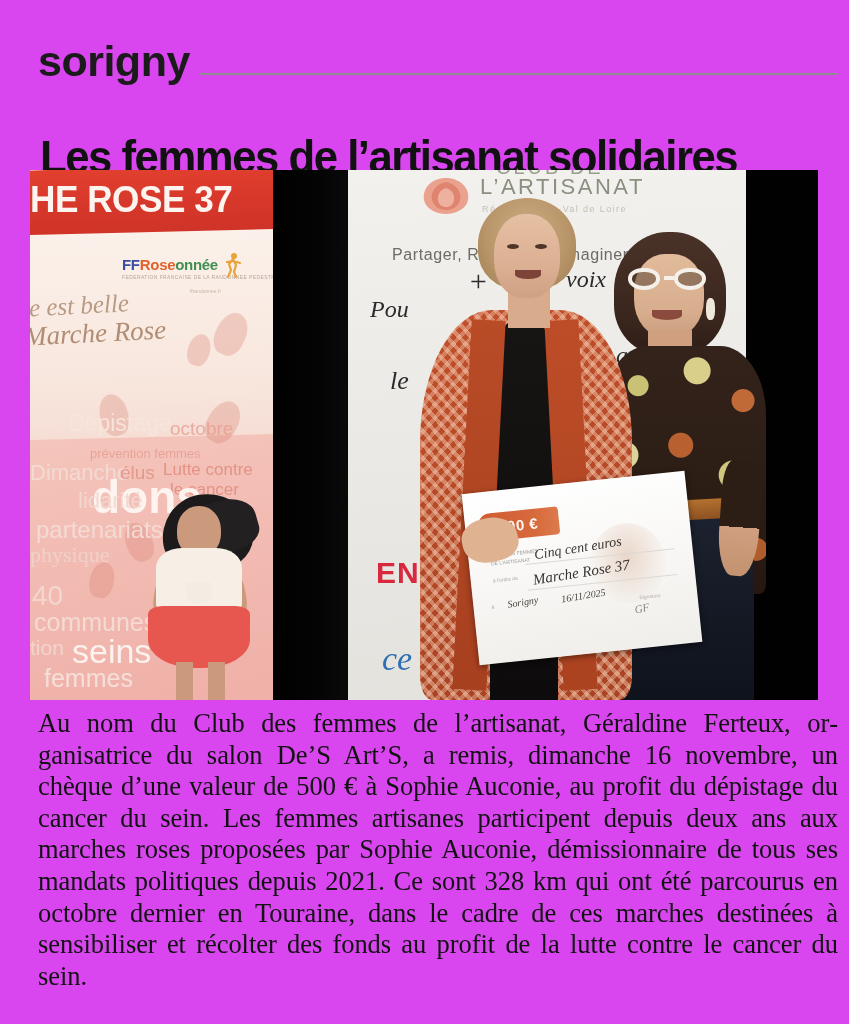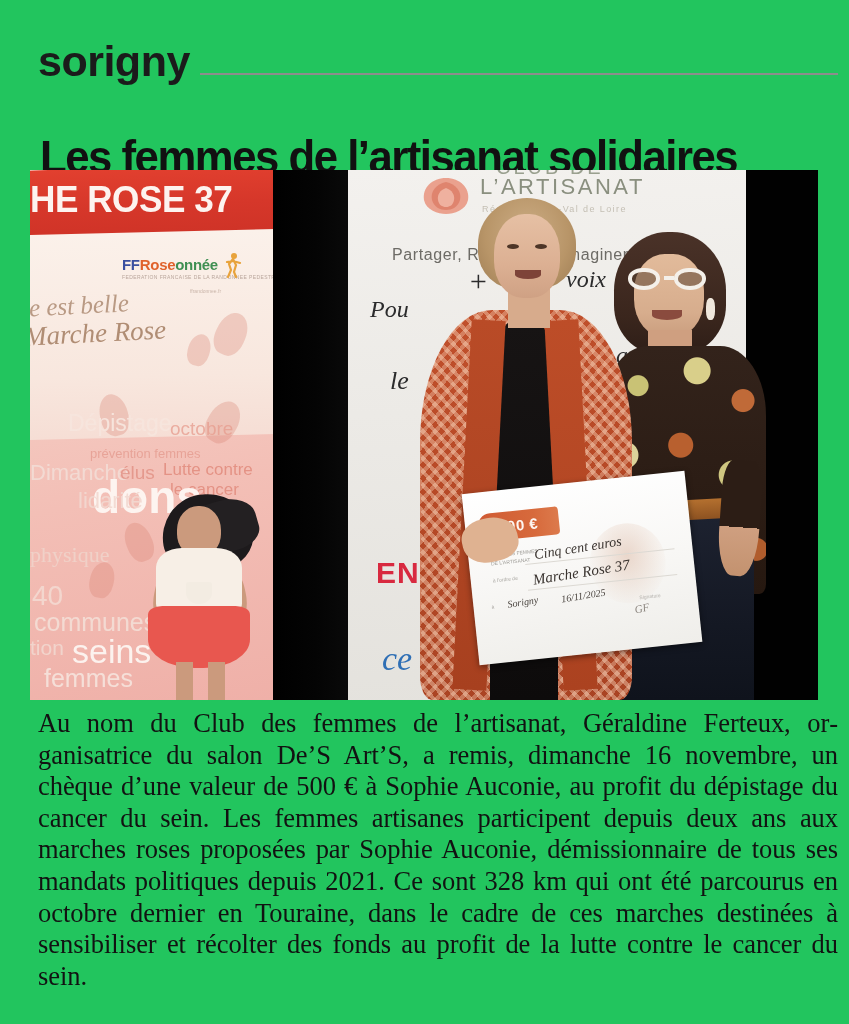--- a/index.html
+++ b/index.html
@@ -10,21 +10,21 @@
   body {
     width: 849px;
     height: 1024px;
     font-family: "Liberation Serif", serif;
     overflow: hidden;
   }
   .page {
     position: relative;
     width: 849px;
     height: 1024px;
-    background: #22c55e;
+    background: #d946ef;
     box-sizing: border-box;
   }
 
   
   .kicker-row {
     position: absolute;
     left: 38px;
     top: 26px;
     width: 800px;
     height: 56px;
@@ -807,20 +807,21 @@
       <div class="wordcloud">
           <div class="wc" style="left: 38px; top: 2px; font-size: 23px; color: rgb(247, 230, 222); font-weight: normal; opacity: 0.95;">Dépistage</div>
           <div class="wc" style="left: 140px; top: 10px; font-size: 19px; color: rgb(231, 156, 142); font-weight: normal; opacity: 0.75;">octobre</div>
           <div class="wc" style="left: 60px; top: 38px; font-size: 13px; color: rgb(224, 143, 130); font-weight: normal; opacity: 0.6;">prévention femmes</div>
           <div class="wc" style="left: 0px; top: 52px; font-size: 22px; color: rgb(243, 221, 214); font-weight: normal; opacity: 0.9;">Dimanche</div>
           <div class="wc" style="left: 90px; top: 54px; font-size: 19px; color: rgb(224, 140, 127); font-weight: normal; opacity: 0.75;">élus</div>
           <div class="wc" style="left: 133px; top: 52px; font-size: 17px; color: rgb(226, 139, 125); font-weight: normal; opacity: 0.85;">Lutte contre</div>
           <div class="wc" style="left: 140px; top: 72px; font-size: 17px; color: rgb(226, 139, 125); font-weight: normal; opacity: 0.85;">le cancer</div>
           <div class="wc" style="left: 62px; top: 62px; font-size: 46px; color: rgb(253, 244, 240); font-weight: bold; opacity: 1;">dons</div>
           <div class="wc" style="left: 0px; top: 80px; font-size: 22px; color: rgb(242, 217, 209); font-weight: normal; opacity: 0.9; margin-left: 48px;">lidarité</div>
+          <div class="wc" style="left: 6px; top: 108px; font-size: 24px; color: rgb(244, 222, 215); font-weight: normal; opacity: 0.92;">partenariats</div>
           <div class="wc" style="left: 0px; top: 134px; font-size: 22px; color: rgb(240, 212, 203); font-weight: normal; opacity: 0.88; font-family: Liberation Serif, serif;">physique</div>
           <div class="wc" style="left: 2px; top: 172px; font-size: 28px; color: rgb(244, 222, 214); font-weight: normal; opacity: 0.8;">40</div>
           <div class="wc" style="left: 4px; top: 200px; font-size: 25px; color: rgb(244, 222, 214); font-weight: normal; opacity: 0.92;">communes</div>
           <div class="wc" style="left: 0px; top: 228px; font-size: 21px; color: rgb(242, 216, 208); font-weight: normal; opacity: 0.9;">tion</div>
           <div class="wc" style="left: 42px; top: 224px; font-size: 34px; color: rgb(252, 242, 238); font-weight: normal; opacity: 1;">seins</div>
           <div class="wc" style="left: 14px; top: 256px; font-size: 25px; color: rgb(246, 226, 219); font-weight: normal; opacity: 0.95;">femmes</div>
         </div>
 
       <div class="poster-figure-hair"></div>
       <div class="poster-figure-hair2"></div>

